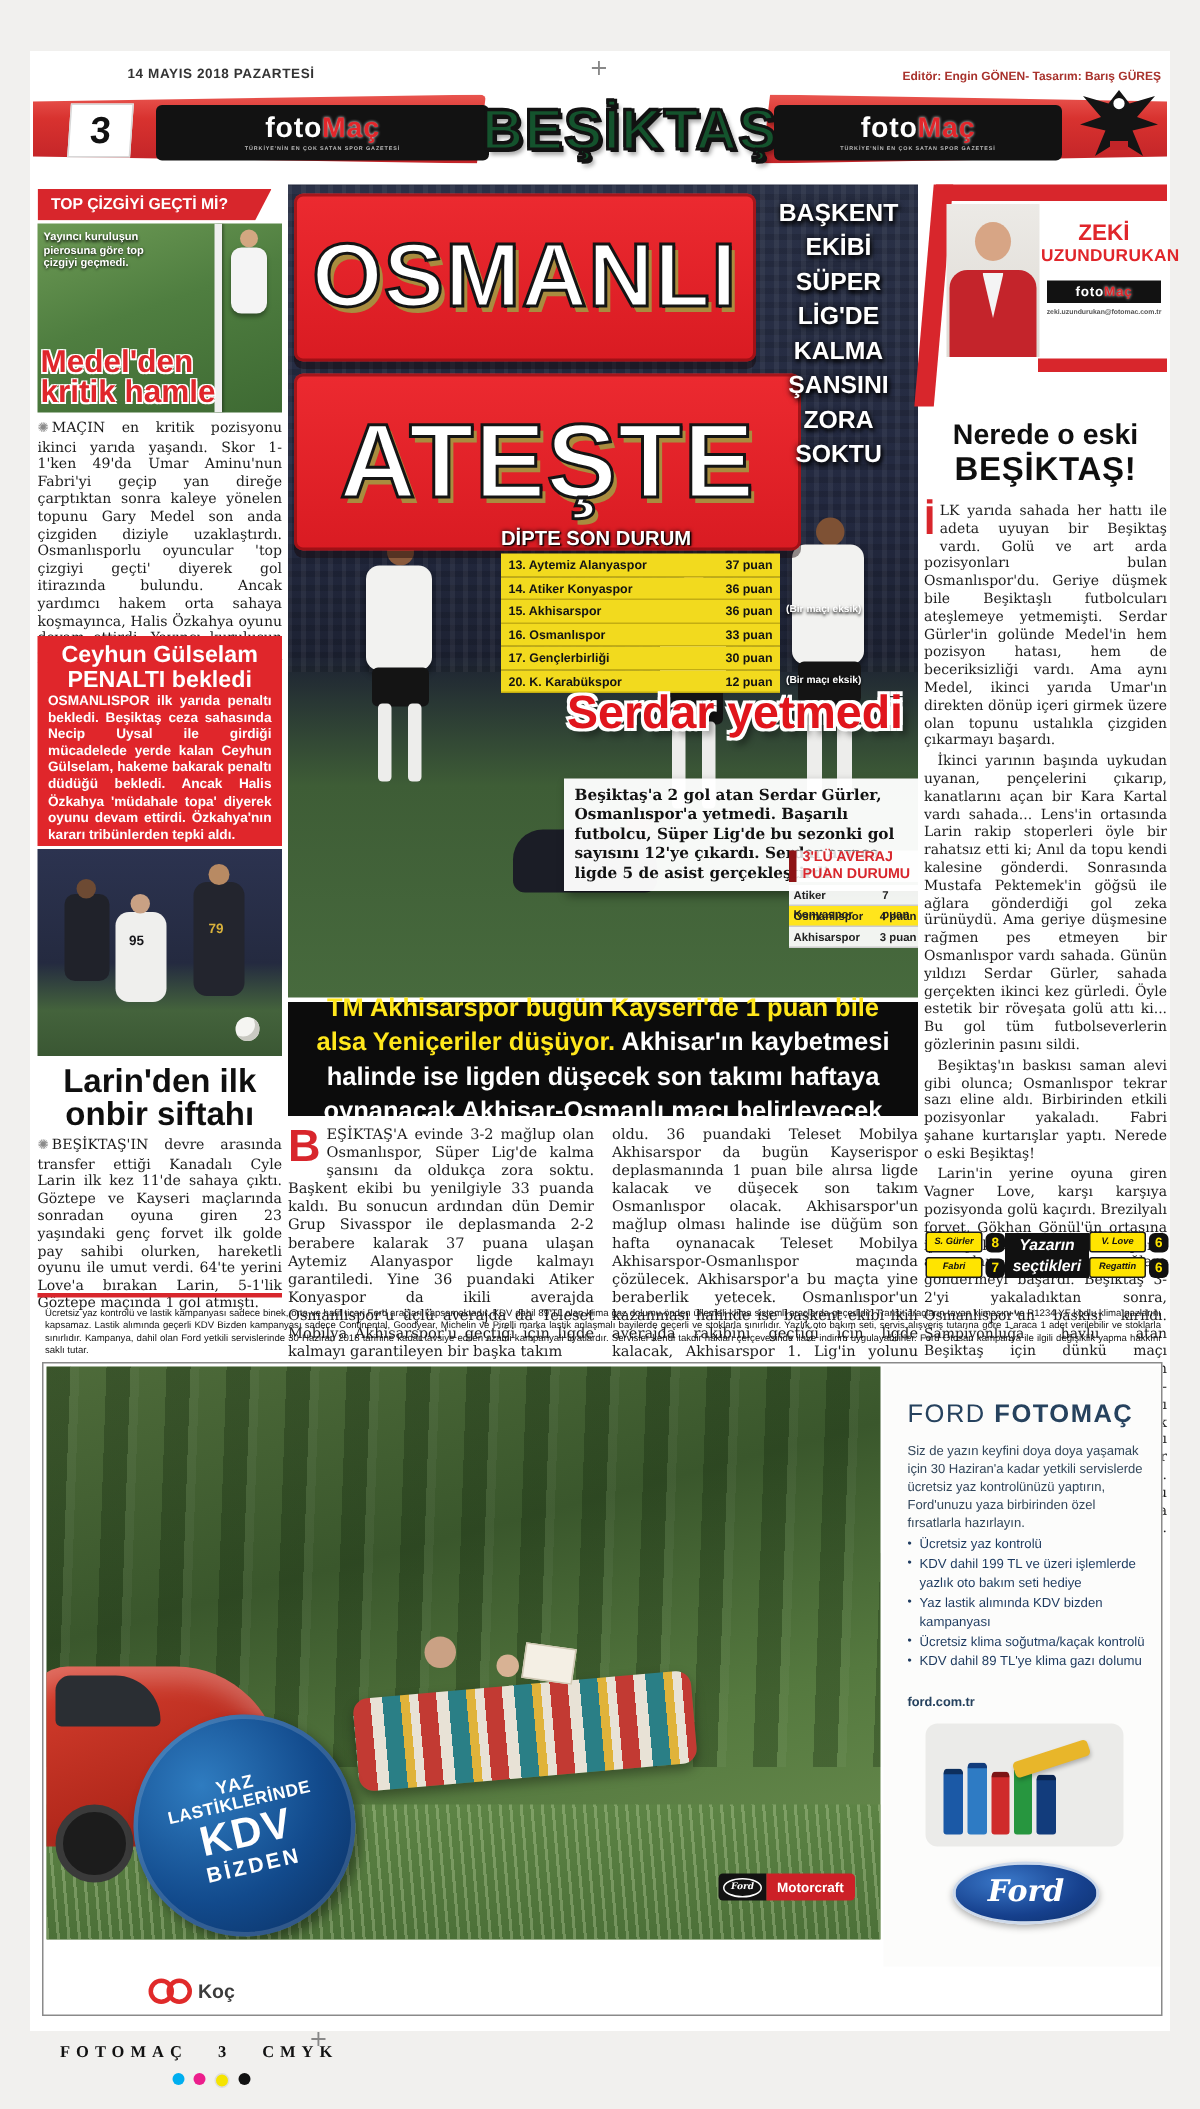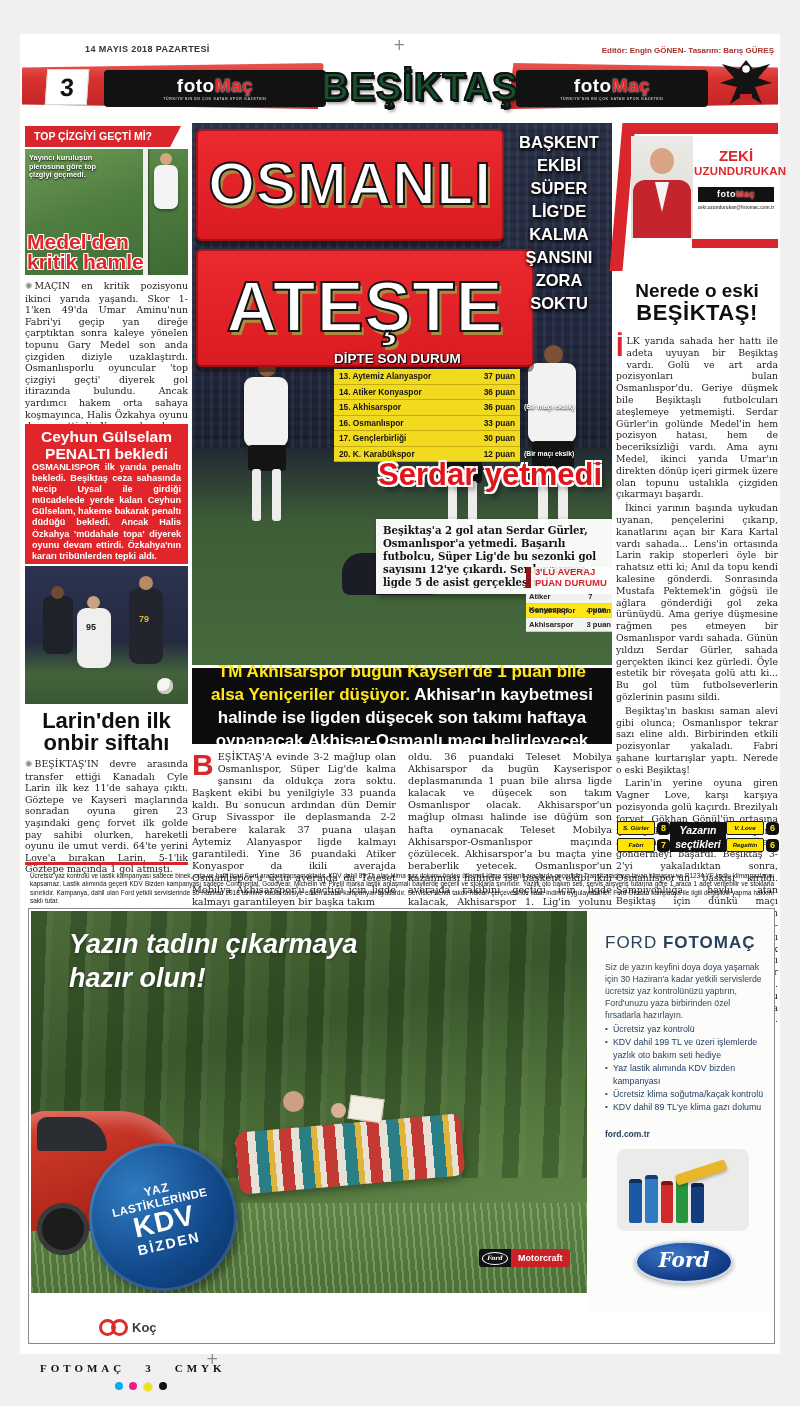--- a/index.html
+++ b/index.html
@@ -383,24 +383,20 @@
     <div class="abs trees"></div>
     <div class="abs grassfg"></div>
     <div class="abs car"></div>
     <div class="abs car-win"></div>
     <div class="abs car-wheel"></div>
     <div class="abs car-plate">FOCUS</div>
     <div class="abs blanket"></div>
     <div class="abs h-man"></div>
     <div class="abs h-child"></div>
     <div class="abs h-book"></div>
-    <div class="abs adh">
-      <div>Yazın tadını çıkarmaya</div>
-      <div>hazır olun!</div>
-    </div>
     <div class="abs badge">
       <div class="bd1">YAZ</div>
       <div class="bd2">LASTİKLERİNDE</div>
       <div class="bd3">KDV</div>
       <div class="bd4">BİZDEN</div>
     </div>
     <div class="abs motorcraft">
       <div class="mc-ford">
           <div class="mc-oval">Ford</div>
         </div>

